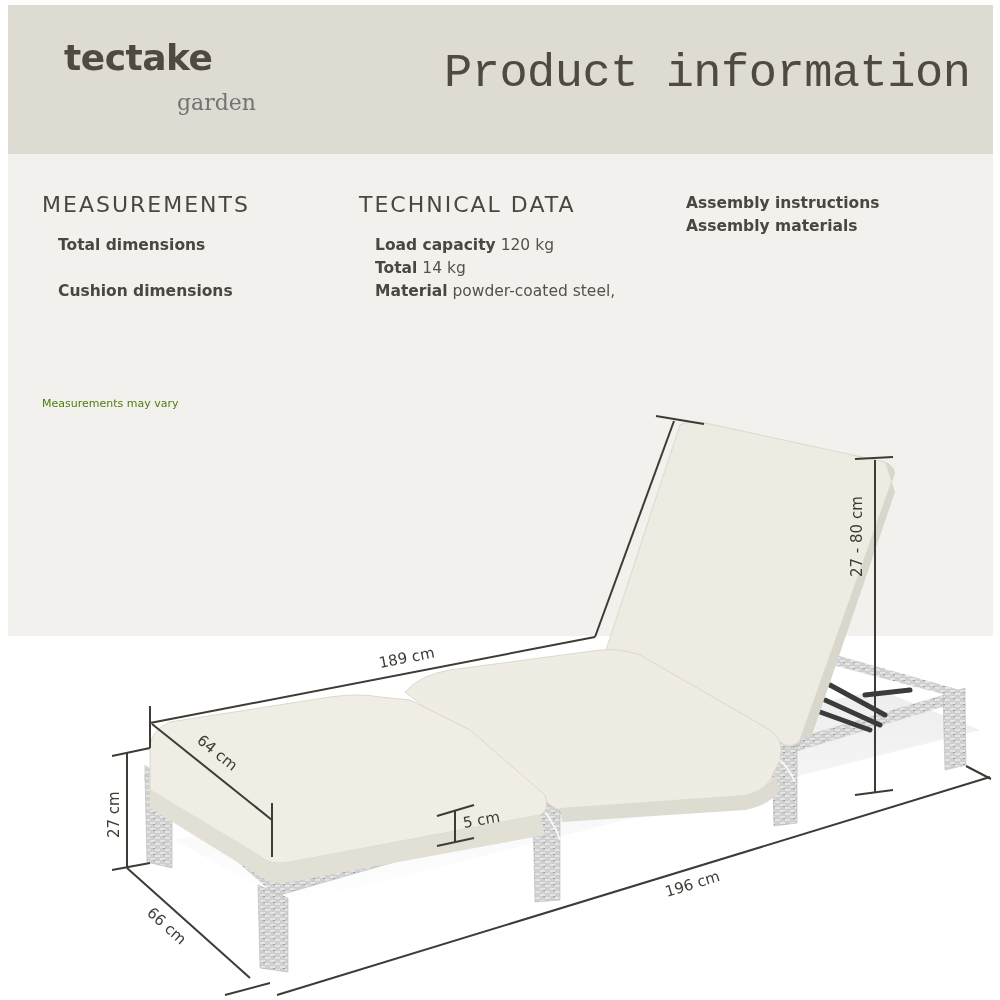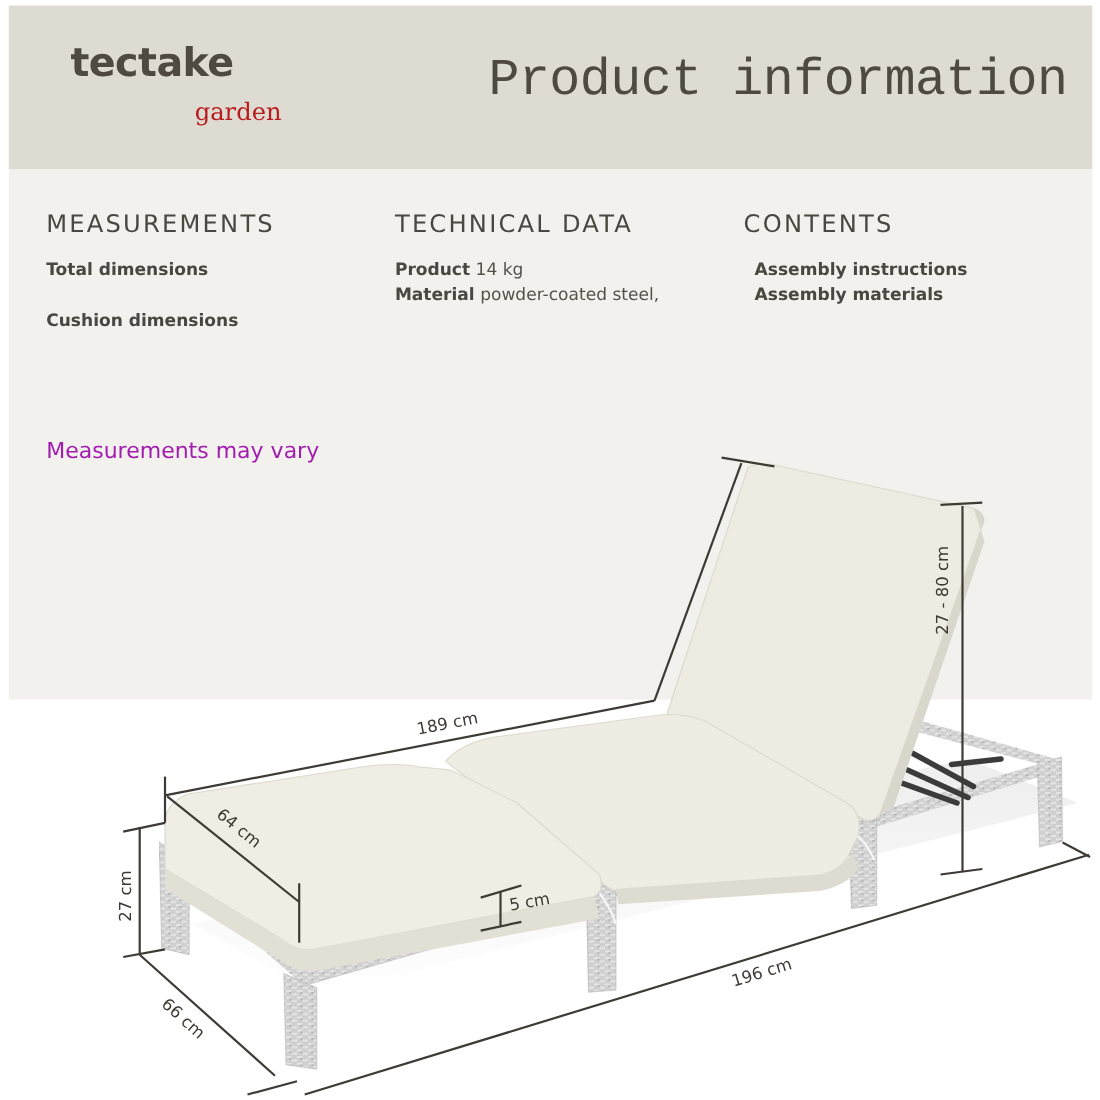--- a/index.html
+++ b/index.html
@@ -4,37 +4,37 @@
 <style>
   html, body { margin:0; padding:0; background:#ffffff; }
   body { width:1000px; height:1000px; position:relative; overflow:hidden;
          font-family:"DejaVu Sans", sans-serif; color:#4a4740; }
   .header { position:absolute; left:8px; top:5px; width:985px; height:149px; background:#dedbd3; }
   .body-band { position:absolute; left:8px; top:154px; width:985px; height:482px; background:#f2f1ed; }
 
   .logo-main { position:absolute; left:64px; top:40px; font-family:"DejaVu Sans", sans-serif;
                font-weight:bold; font-size:36px; letter-spacing:-0.5px; color:#4e4a41; line-height:1; }
   .logo-sub { position:absolute; left:177px; top:92px; font-family:"DejaVu Serif", serif;
-              font-size:22px; color:#b91c1c; line-height:1; }
+              font-size:22px; color:#737373; line-height:1; }
   .page-title { position:absolute; left:444px; top:50px; font-family:Liberation Mono, monospace;
                 font-size:47px; color:#4e4a41; line-height:1; letter-spacing:-0.5px; }
 
   .col { position:absolute; top:192px; }
   .col h2 { margin:0 0 17px 0; font-weight:normal; font-size:22px; letter-spacing:2px;
             color:#4a4740; font-family:"DejaVu Sans", sans-serif; }
   .col .line { font-size:15.5px; line-height:23px; color:#55524a; white-space:nowrap; }
-  .col b { font-weight:bold; color:#4a4740; }
+  .col b { font-weight:bold; color:#4a4740;margin-left:16px; }
   .col .gap { height:23px; }
 
   .col-1 { left:42px; }
   .col-2 { left:359px; }
   .col-3 { left:676px; }
   .col-3 .line { padding-left:10px; font-weight:bold; color:#4a4740; }
 
-  .note { position:absolute; left:42px; top:397px; font-size:20px; color:#a21caf; }
+  .note { position:absolute; left:42px; top:397px; font-size:11px; color:#4d7c0f; }
 
   .illustration { position:absolute; left:0; top:0; width:1000px; height:1000px; }
   .dim-label { font-family:"DejaVu Sans", sans-serif; font-size:15px; fill:#3e3b35; }
 </style>
 </head>
 <body>
 
 <div class="header"></div>
 <div class="body-band"></div>
 
@@ -45,26 +45,26 @@
 <div class="col col-1">
   <h2>MEASUREMENTS</h2>
   <div class="line"><b>Total dimensions</b></div>
   <div class="gap"></div>
   <div class="line"><b>Cushion dimensions</b></div>
 </div>
 <div class="note">Measurements may vary</div>
 
 <div class="col col-2">
   <h2>TECHNICAL DATA</h2>
-  <div class="line"><b>Product</b> <span>14 kg</span></div>
+  <div class="line"><b>Load capacity</b> <span>120 kg</span></div>
+  <div class="line"><b>Total</b> <span>14 kg</span></div>
   <div class="line"><b>Material</b> <span>powder-coated steel,</span></div>
 </div>
 
 <div class="col col-3">
-  <h2>CONTENTS</h2>
   <div class="line">Assembly instructions</div>
   <div class="line">Assembly materials</div>
 </div>
 
 <svg class="illustration" viewBox="0 0 1000 1000">
   <defs>
     <pattern id="rattan" width="10" height="6" patternUnits="userSpaceOnUse">
       <rect width="10" height="6" fill="#cfcfcf"></rect>
       <rect x="0" y="0" width="5" height="2" fill="#e4e4e4"></rect>
       <rect x="5" y="3" width="5" height="2" fill="#e4e4e4"></rect>

